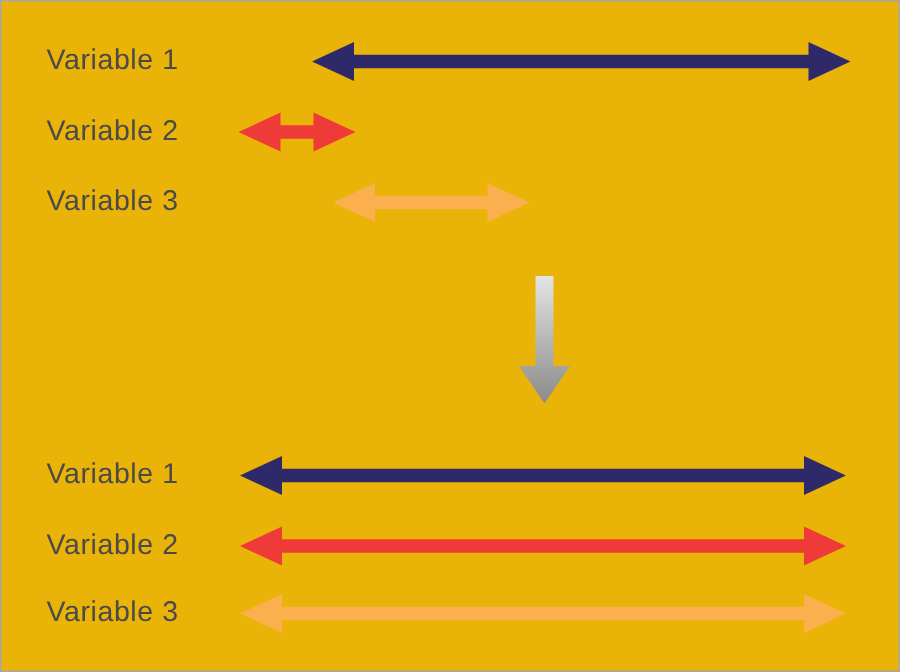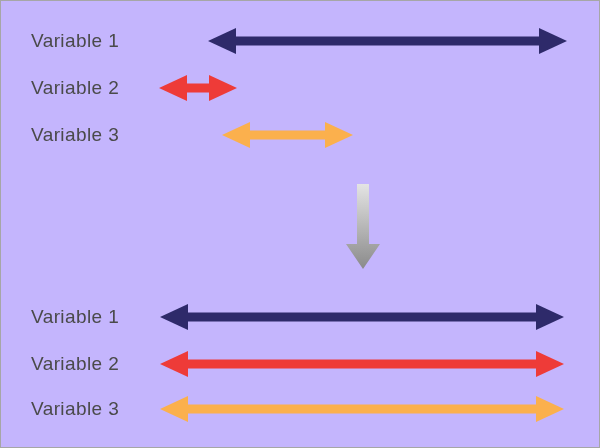--- a/index.html
+++ b/index.html
@@ -73,21 +73,21 @@
     position: absolute;
     left: 344px;
     top: 183px;
     width: 36px;
     height: 85px;
   }
 </style>
 </head>
 <body>
 
-<div class="canvas" style="background: #c4b5fd; border-color: rgb(166, 166, 166);">
+<div class="canvas" style="background: #eab308; border-color: rgb(166, 166, 166);">
 
   <div>
     <div class="row" style="top:27px">
       <span class="label" style="color: rgb(74, 74, 74);">Variable 1</span>
       <div class="darrow" style="left: 207px; width: 359px; --c: #2e2a6a;">
         <div class="shaft"></div>
       </div>
     </div>
     <div class="row" style="top:74px">
       <span class="label" style="color: rgb(74, 74, 74);">Variable 2</span>

